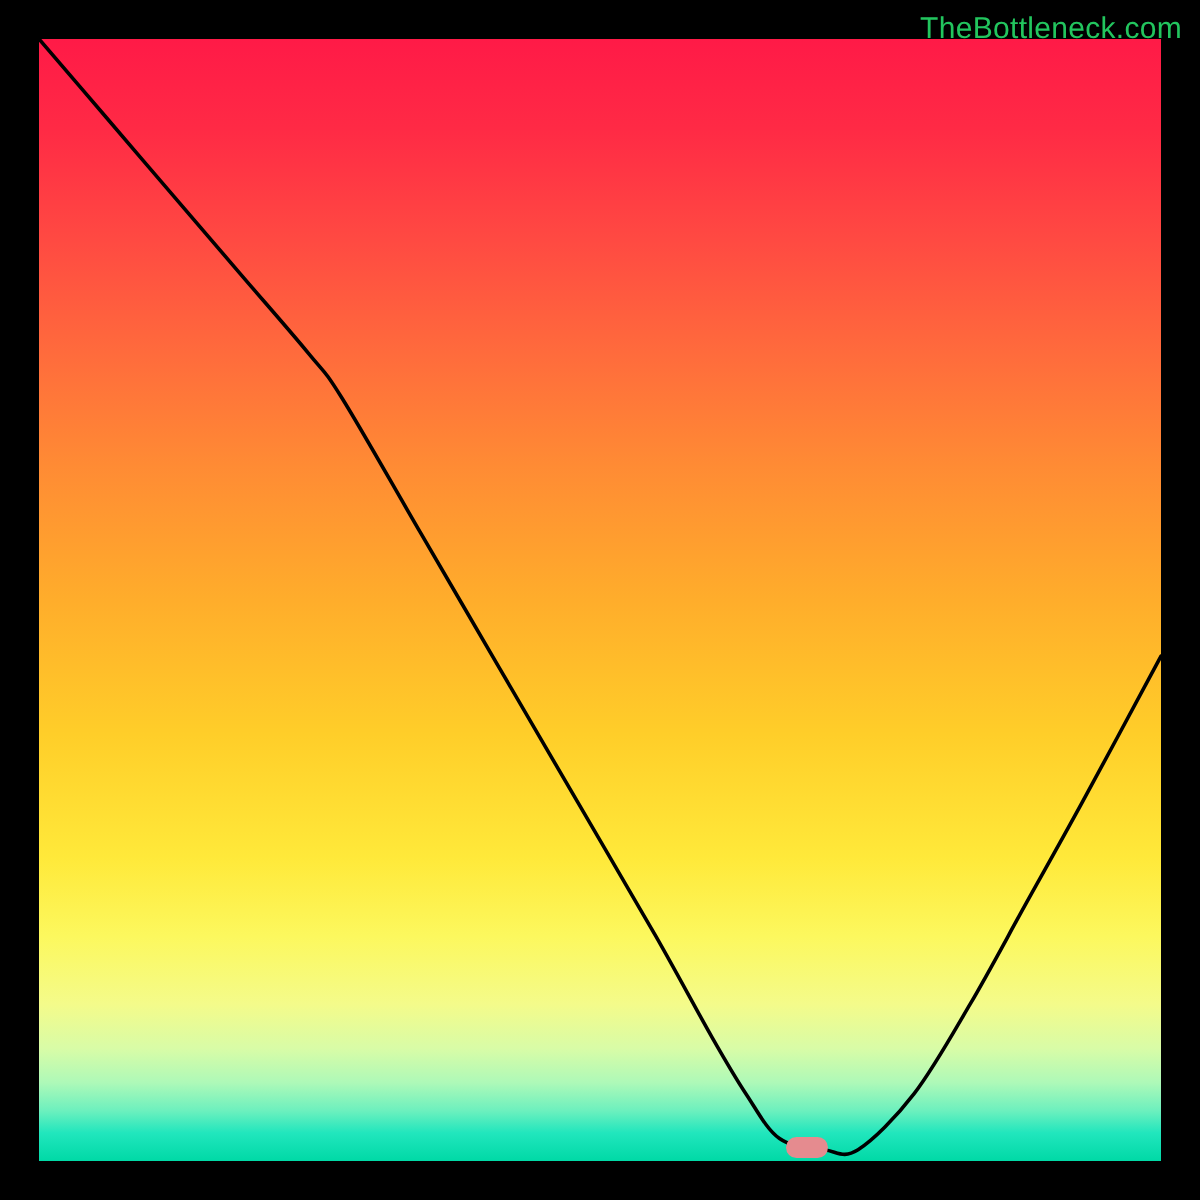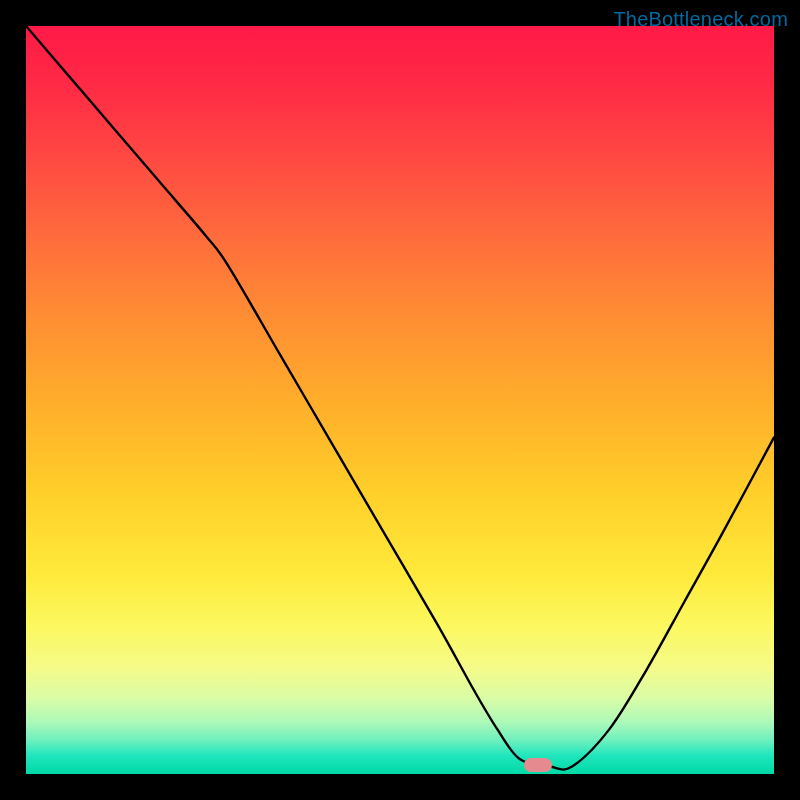--- a/index.html
+++ b/index.html
@@ -32,21 +32,21 @@
       #aef9b8 93%,
       #6df0be 95.5%,
       #21e6bd 97.5%,
       #00d9a6 100%
     );
   }
   .watermark {
     position: absolute;
     top: 8px;
     right: 12px;
-    color: #0369a1;
+    color: #22c55e;
     font-size: 20px;
     font-weight: 500;
     letter-spacing: 0.2px;
   }
   svg.curve {
     position: absolute;
     left: 0;
     top: 0;
     width: 748px;
     height: 748px;

